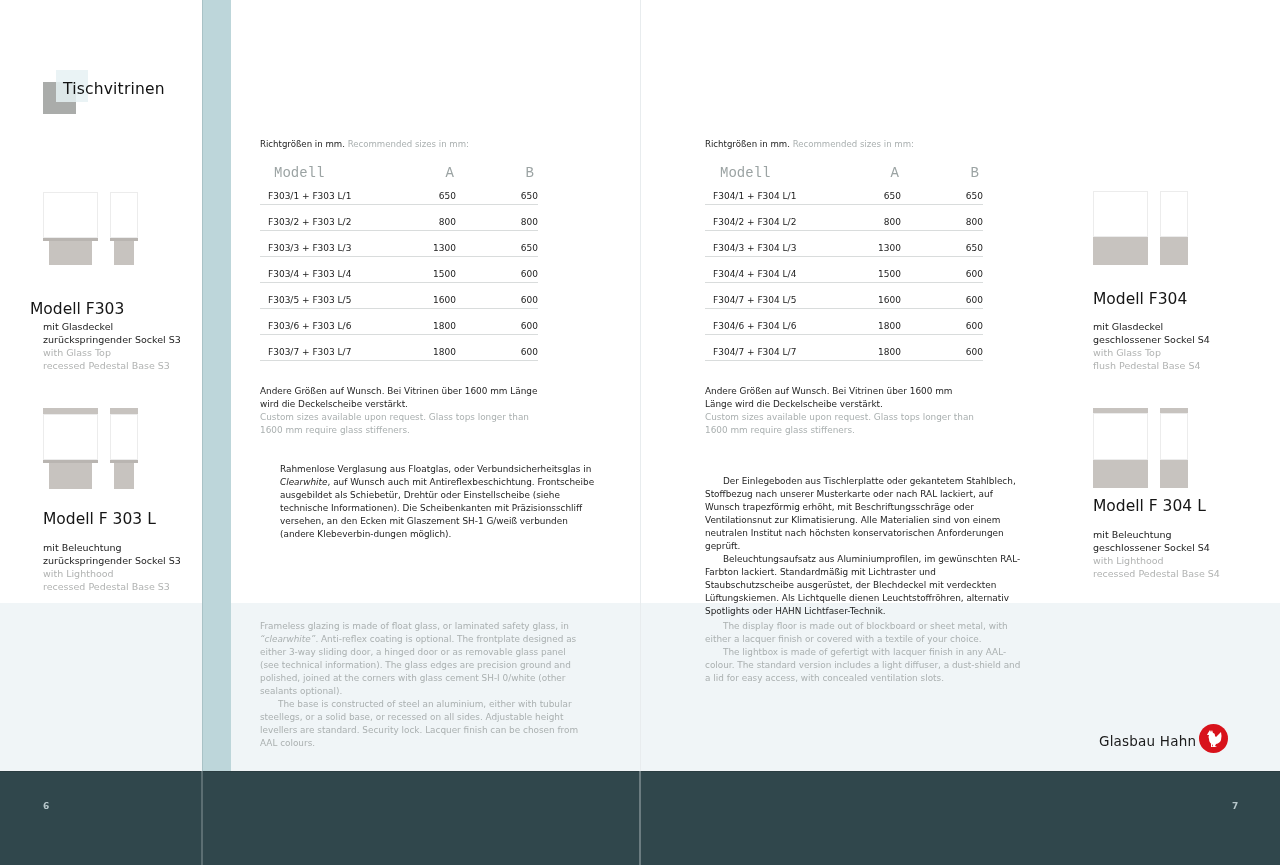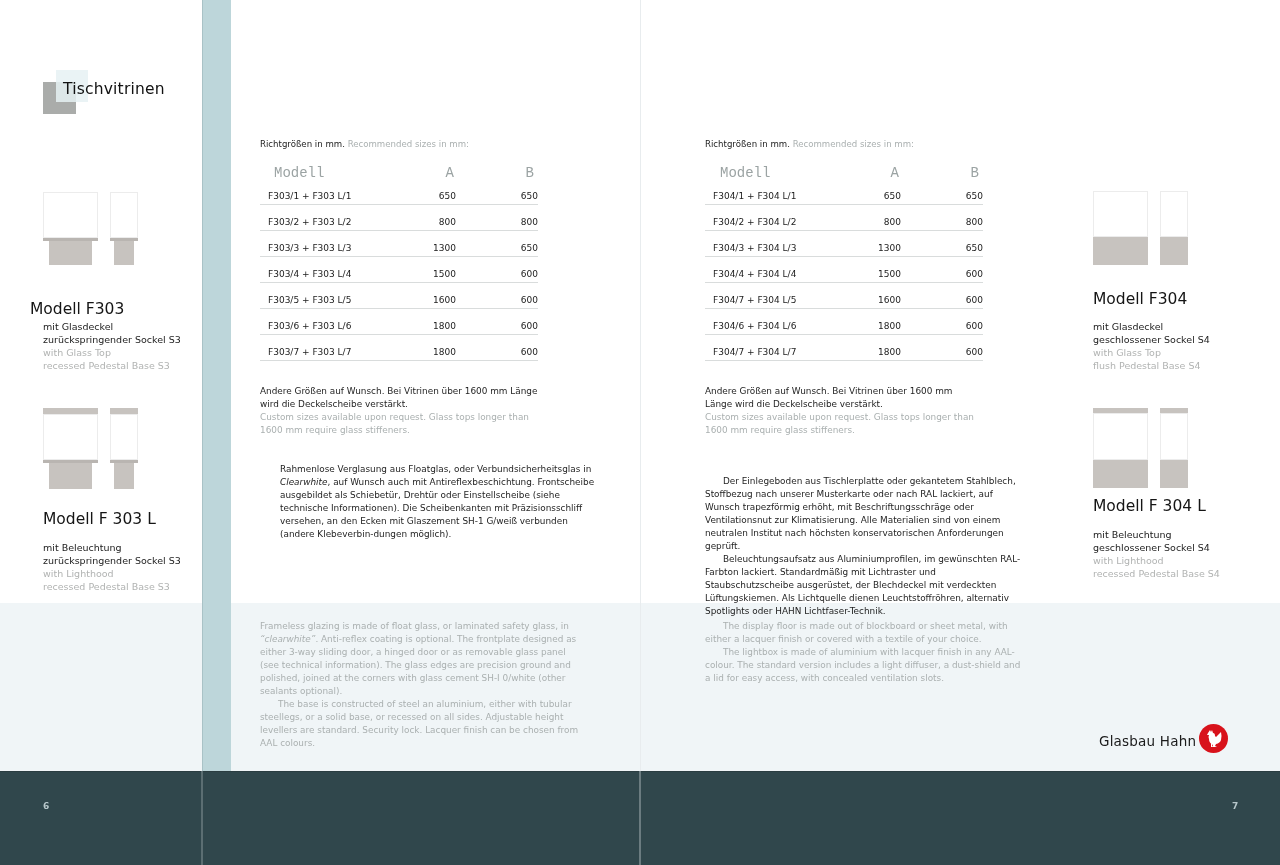--- a/index.html
+++ b/index.html
@@ -213,21 +213,21 @@
   <p class="grey">Custom sizes available upon request. Glass tops longer than 1600 mm require glass stiffeners.</p>
 </div>
 
 <div class="text-block" style="left:705px;top:463px;width:320px;margin-top:12px;">
   <p class="dark indent">Der Einlegeboden aus Tischlerplatte oder gekantetem Stahlblech, Stoffbezug nach unserer Musterkarte oder nach RAL lackiert, auf Wunsch trapezförmig erhöht, mit Beschriftungsschräge oder Ventilationsnut zur Klimatisierung. Alle Materialien sind von einem neutralen Institut nach höchsten konservatorischen Anforderungen geprüft.</p>
   <p class="dark indent">Beleuchtungsaufsatz aus Aluminiumprofilen, im gewünschten RAL-Farbton lackiert. Standardmäßig mit Lichtraster und Staubschutzscheibe ausgerüstet, der Blechdeckel mit verdeckten Lüftungskiemen. Als Lichtquelle dienen Leuchtstoffröhren, alternativ Spotlights oder HAHN Lichtfaser-Technik.</p>
 </div>
 
 <div class="text-block" style="left:705px;top:620px;width:320px;">
   <p class="grey indent">The display floor is made out of blockboard or sheet metal, with either a lacquer finish or covered with a textile of your choice.</p>
-  <p class="grey indent">The lightbox is made of aluminium with lacquer finish in any AAL-colour. The standard version includes a light diffuser, a dust-shield and a lid for easy access, with concealed ventilation slots.</p>
+  <p class="grey indent">The lightbox is made of gefertigt with lacquer finish in any AAL-colour. The standard version includes a light diffuser, a dust-shield and a lid for easy access, with concealed ventilation slots.</p>
 </div>
 
 <div class="vit" style="left:1093px;top:191px;">
   <div class="glass" style="left:0;top:0;width:55px;height:46px;"></div>
   <div class="base" style="left:0;top:46px;width:55px;height:28px;"></div>
   <div class="glass" style="left:67px;top:0;width:28px;height:46px;"></div>
   <div class="base" style="left:67px;top:46px;width:28px;height:28px;"></div>
 </div>
 <div class="model-title" style="left:1093px;top:290px;">Modell F304</div>
 <div class="model-desc" style="left:1093px;top:320px;">

